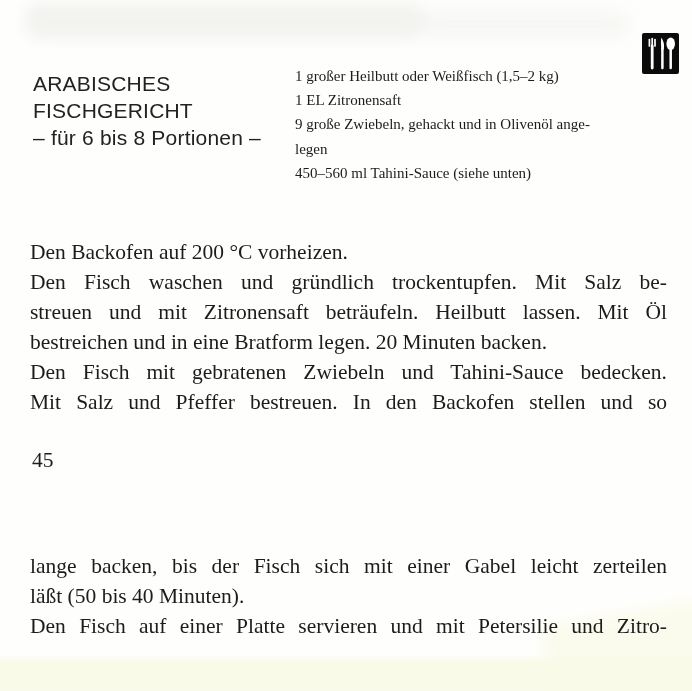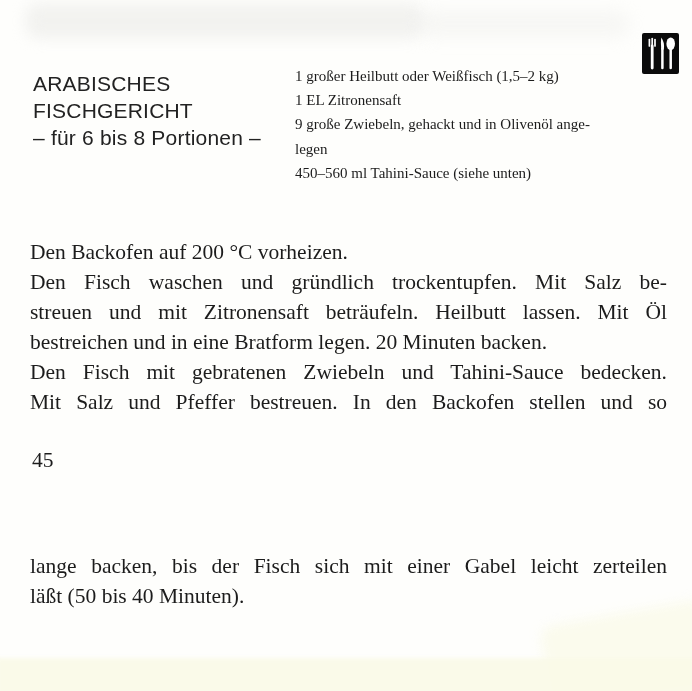--- a/index.html
+++ b/index.html
@@ -88,13 +88,14 @@
   <div class="line">bestreichen und in eine Bratform legen. 20 Minuten backen.</div>
   <div class="line j">Den Fisch mit gebratenen Zwiebeln und Tahini-Sauce bedecken.</div>
   <div class="line j">Mit Salz und Pfeffer bestreuen. In den Backofen stellen und so</div>
 </div>
 
 <div class="abs pagenum">45</div>
 
 <div class="abs bodyblock b2">
   <div class="line j">lange backen, bis der Fisch sich mit einer Gabel leicht zerteilen</div>
   <div class="line">läßt (50 bis 40 Minuten).</div>
+  <div class="line j">Den Fisch auf einer Platte servieren und mit Petersilie und Zitro-</div>
 </div>
 
 </body></html>

